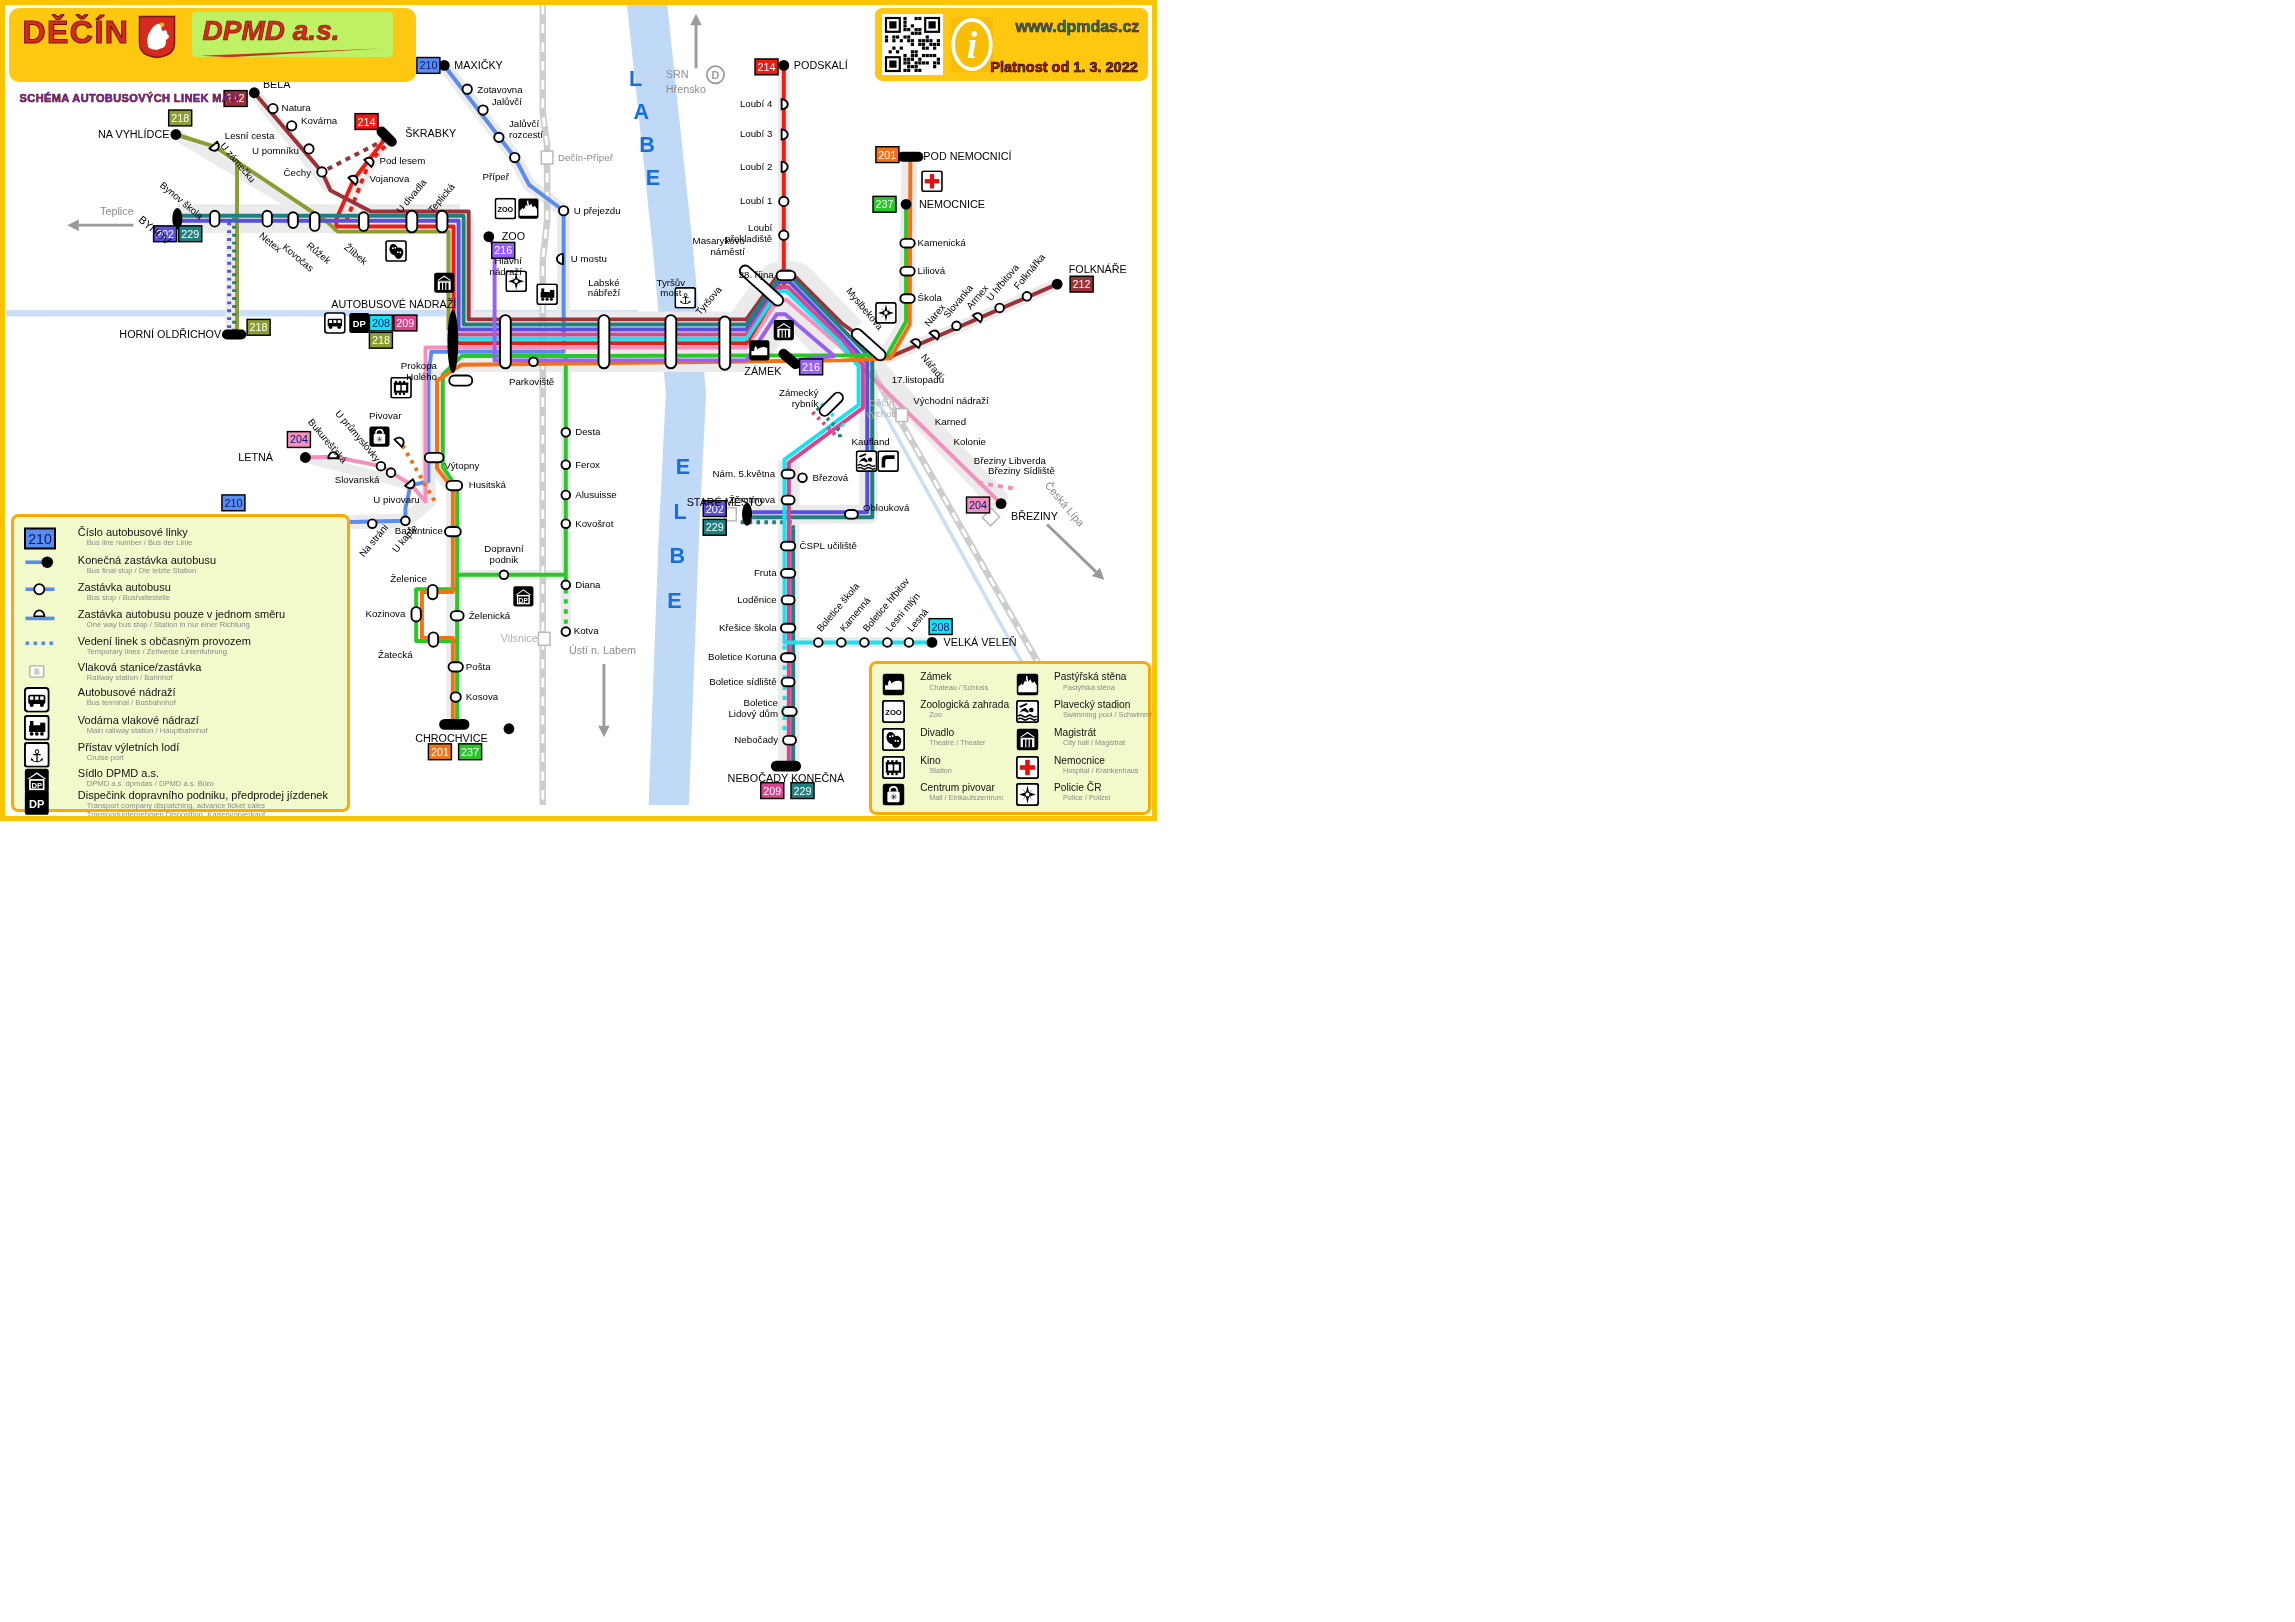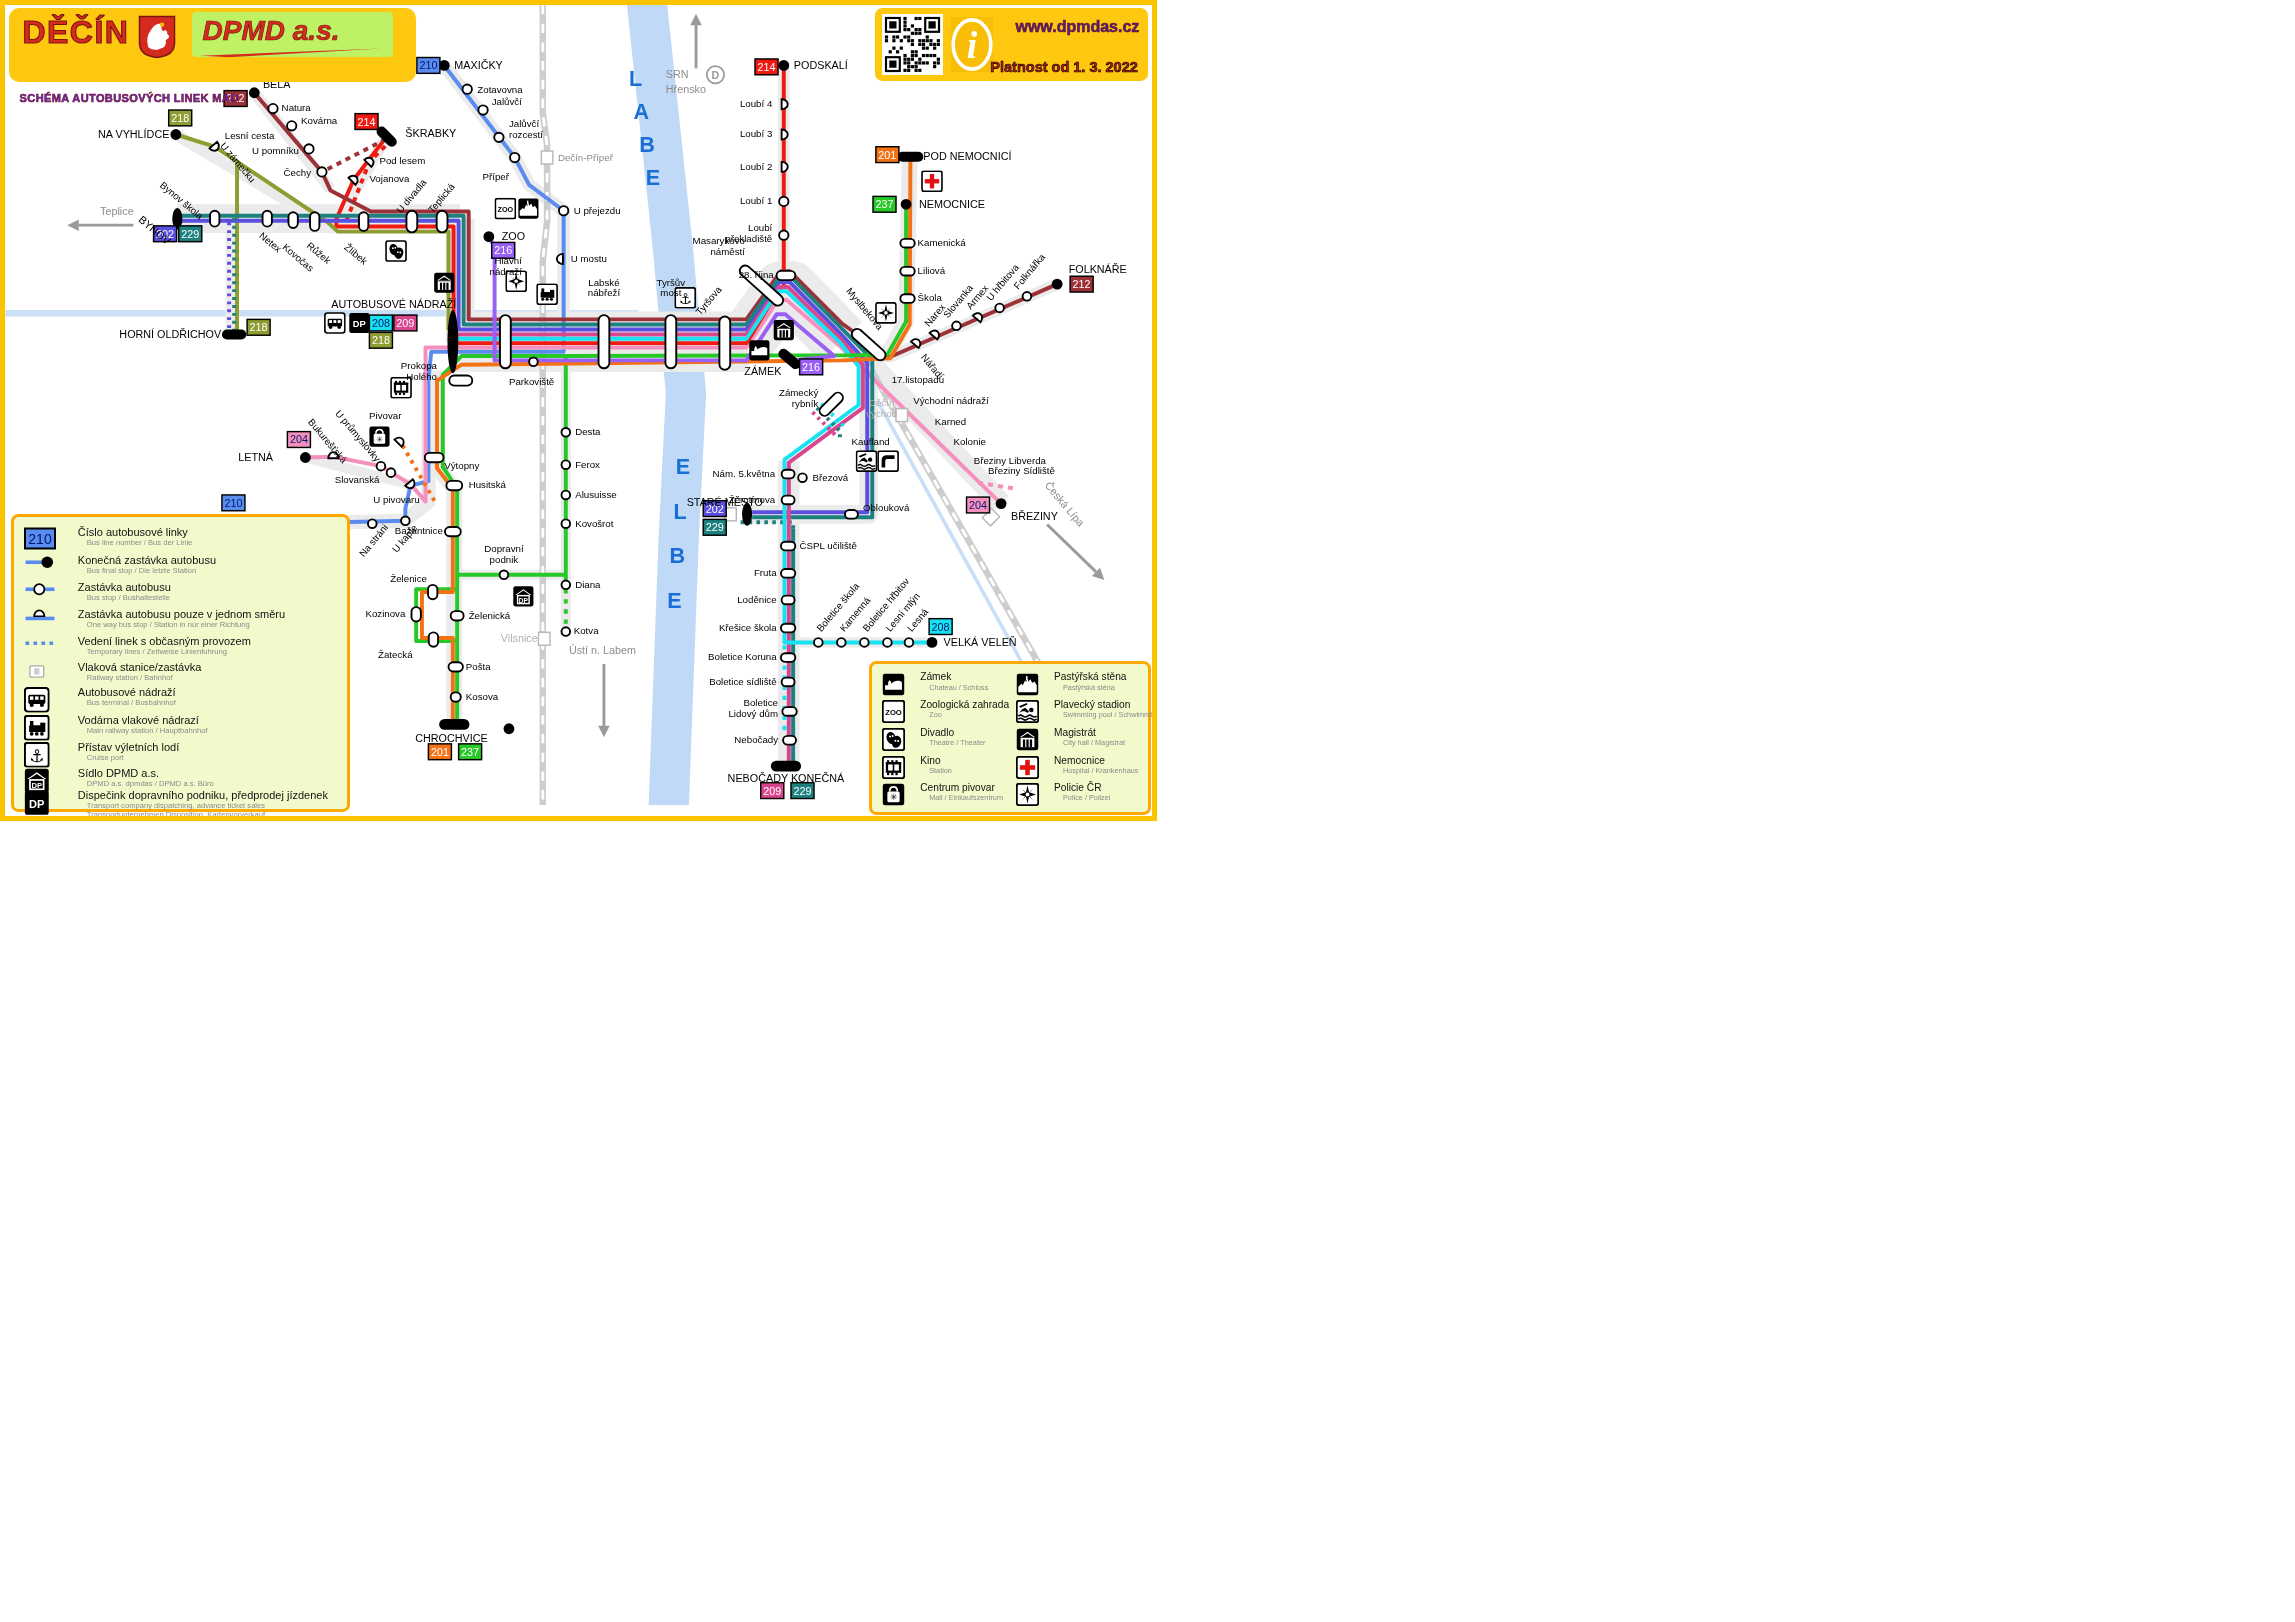--- a/index.html
+++ b/index.html
@@ -8,21 +8,21 @@
   #mapsvg{position:absolute;left:0;top:0;}
   .hdr{position:absolute;left:4.4px;top:2.9px;width:407px;height:74px;background:#FFC810;border-radius:10.2px;z-index:5;}
   .city{position:absolute;left:13px;top:5.8px;font-size:32px;font-weight:bold;color:#D42B1E;letter-spacing:1.5px;-webkit-text-stroke:1.1px #7a1511;}
   .dpmdbox{position:absolute;left:183px;top:4.4px;width:201px;height:45px;background:#bef264;border-radius:4.4px;}
   .dpmd{position:absolute;left:10.2px;top:2.9px;font-size:28px;font-weight:bold;font-style:italic;color:#D42B1E;-webkit-text-stroke:0.7px #7a1511;}
   .swoosh{position:absolute;left:7.3px;top:35px;width:182px;height:10.2px;}
   .scheme{position:absolute;left:10.2px;top:52px;font-size:11px;font-weight:bold;color:#6d28d9;-webkit-text-stroke:0.6px #6d120e;letter-spacing:0.4px;margin-top:32px;}
   .ibox{position:absolute;left:870px;top:2.9px;width:273px;height:73px;background:#FFC810;border-radius:7.3px;z-index:5;}
   .qr{position:absolute;left:7.3px;top:5.8px;width:61px;height:61px;background:#fff;}
   .icirc{position:absolute;left:76px;top:8.7px;width:42px;height:55px;background:#F8BE06;}
-  .url{position:absolute;right:8.7px;top:10.2px;font-size:16px;font-weight:bold;color:#4c1d95;-webkit-text-stroke:0.6px #6d120e;}
+  .url{position:absolute;right:8.7px;top:10.2px;font-size:16px;font-weight:bold;color:#0f766e;-webkit-text-stroke:0.6px #6d120e;}
   .valid{position:absolute;right:10.2px;bottom:5.8px;font-size:14.5px;font-weight:bold;color:#b91c1c;-webkit-text-stroke:0.6px #000;}
   .legend{position:absolute;background:#F2FACB;border:3.6px solid #FFA800;border-radius:7.3px;z-index:4;}
   #leg1{left:5.8px;top:509px;width:333px;height:292px;}
   #leg2{left:864px;top:656px;width:276px;height:148px;}
   .lrow{position:absolute;left:0;width:100%;}
   .lrow .lic{position:absolute;left:10.2px;top:0;}
   .lrow .lt{position:absolute;left:64px;top:-1.5px;font-size:11px;color:#111;white-space:nowrap;}
   .lrow .ls{position:absolute;left:73px;top:11px;font-size:7.6px;color:#8a8a8a;white-space:nowrap;}
   .prow .lt{left:38px;font-size:10.2px;}
   .prow .ls{left:47px;top:10.2px;font-size:7.3px;}

